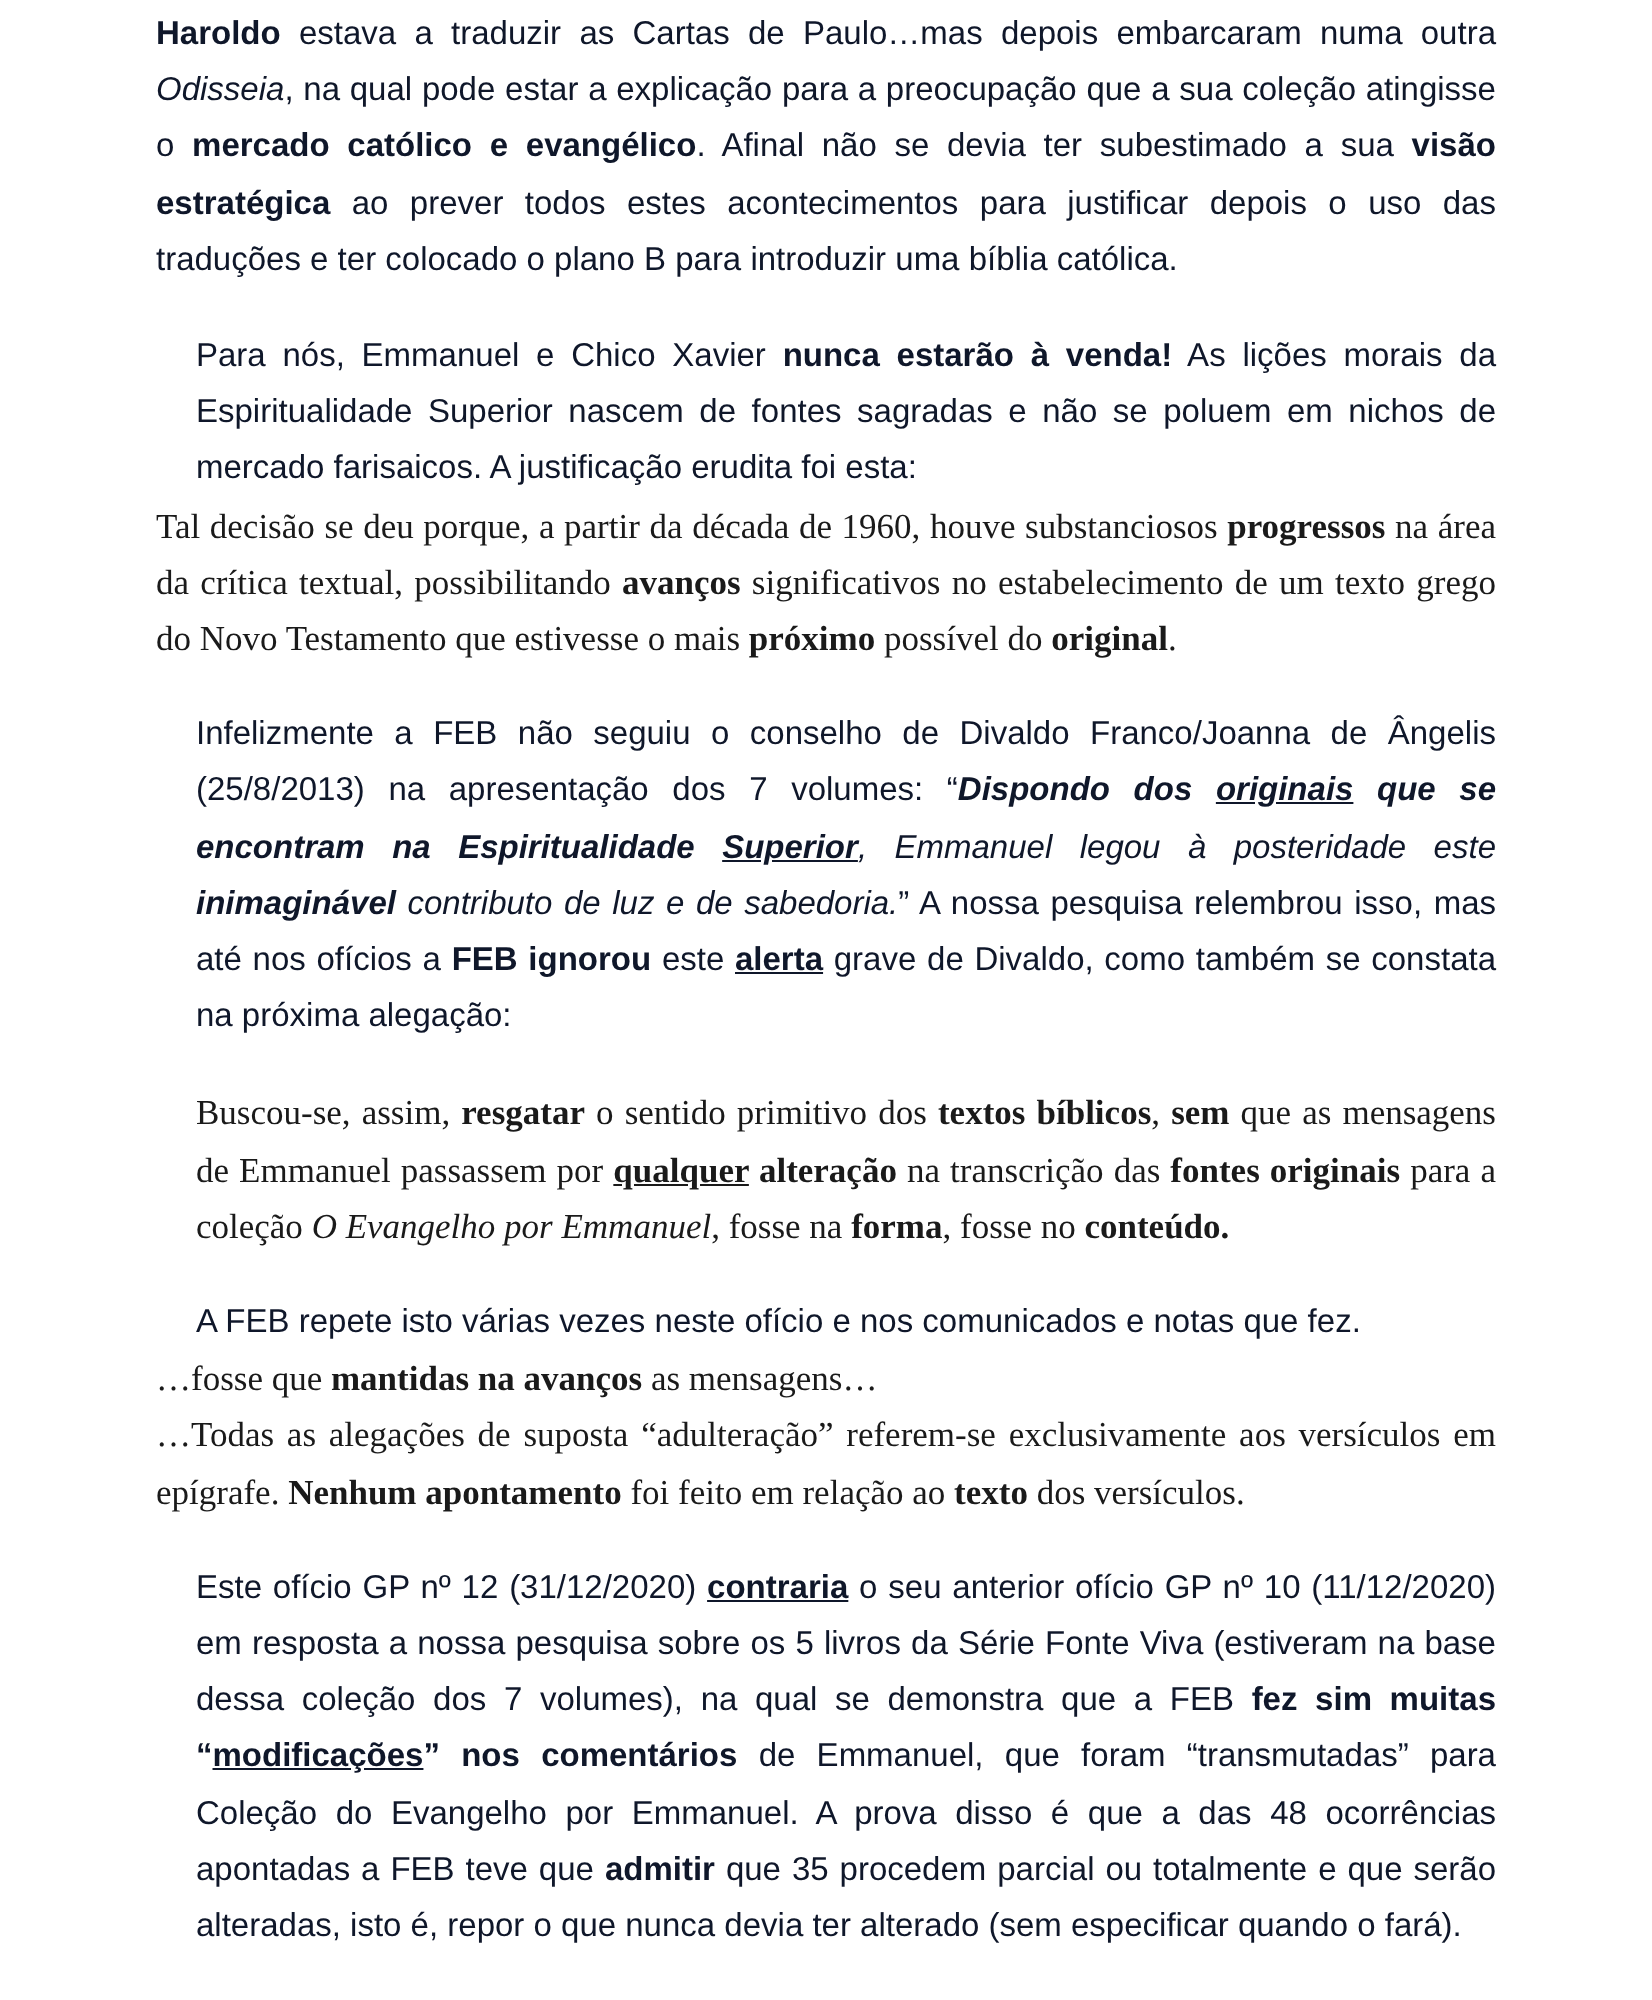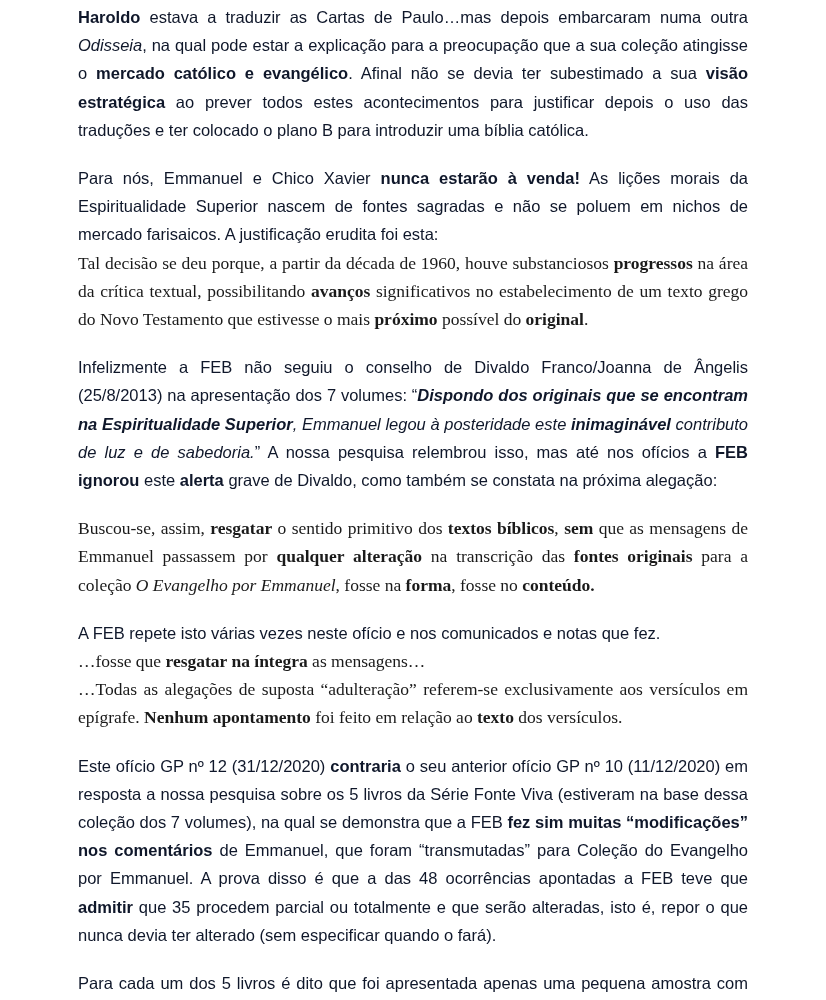--- a/index.html
+++ b/index.html
@@ -17,44 +17,44 @@
     width: 826px;
     min-height: 1000px;
     padding: 3px 78px 0 78px;
     background: #ffffff;
   }
   p.para {
     margin: 0;
     text-align: justify;
     line-height: 28.2px;
   }
-  p.para.gap { margin-top: 20px; }
+  p.para.gap { margin-top: 20px; margin-left: 20px; }
   p.blue {
     font-family: "Liberation Sans", sans-serif;
     font-size: 16.5px;
     color: #0f172a;
   }
   p.serif {
     font-family: "Liberation Serif", serif;
     font-size: 17.5px;
     color: #1a1a1a;
   }
   span.b { font-weight: bold; }
   span.i { font-style: italic; }
-  span.u { }
+  span.u { text-decoration: underline; }
 </style>
 </head>
 <body>
 
 <div class="page">
   <div>
       <p class="para blue"><span class="b ">Haroldo</span><span class=""> estava a traduzir as Cartas de Paulo…mas depois embarcaram numa outra </span><span class="i ">Odisseia</span><span class="">, na qual pode estar a explicação para a preocupação que a sua coleção atingisse o </span><span class="b ">mercado católico e evangélico</span><span class="">. Afinal não se devia ter subestimado a sua </span><span class="b ">visão estratégica</span><span class=""> ao prever todos estes acontecimentos para justificar depois o uso das traduções e ter colocado o plano B para introduzir uma bíblia católica.</span></p>
       <p class="para blue gap"><span class="">Para nós, Emmanuel e Chico Xavier </span><span class="b ">nunca estarão à venda!</span><span class=""> As lições morais da Espiritualidade Superior nascem de fontes sagradas e não se poluem em nichos de mercado farisaicos. A justificação erudita foi esta:</span></p>
       <p class="para serif"><span class="">Tal decisão se deu porque, a partir da década de 1960, houve substanciosos </span><span class="b ">progressos</span><span class=""> na área da crítica textual, possibilitando </span><span class="b ">avanços</span><span class=""> significativos no estabelecimento de um texto grego do Novo Testamento que estivesse o mais </span><span class="b ">próximo</span><span class=""> possível do </span><span class="b ">original</span><span class="">.</span></p>
       <p class="para blue gap"><span class="">Infelizmente a FEB não seguiu o conselho de Divaldo Franco/Joanna de Ângelis (25/8/2013) na apresentação dos 7 volumes: “</span><span class="b i ">Dispondo dos </span><span class="b i u">originais</span><span class="b i "> que se encontram na Espiritualidade </span><span class="b i u">Superior</span><span class="i ">, Emmanuel legou à posteridade este </span><span class="b i ">inimaginável</span><span class="i "> contributo de luz e de sabedoria.</span><span class="">” A nossa pesquisa relembrou isso, mas até nos ofícios a </span><span class="b ">FEB ignorou</span><span class=""> este </span><span class="b u">alerta</span><span class=""> grave de Divaldo, como também se constata na próxima alegação:</span></p>
       <p class="para serif gap"><span class="">Buscou-se, assim, </span><span class="b ">resgatar</span><span class=""> o sentido primitivo dos </span><span class="b ">textos bíblicos</span><span class="">, </span><span class="b ">sem</span><span class=""> que as mensagens de Emmanuel passassem por </span><span class="b u">qualquer</span><span class="b "> alteração</span><span class=""> na transcrição das </span><span class="b ">fontes originais</span><span class=""> para a coleção </span><span class="i ">O Evangelho por Emmanuel</span><span class="">, fosse na </span><span class="b ">forma</span><span class="">, fosse no </span><span class="b ">conteúdo.</span></p>
       <p class="para blue gap"><span class="">A FEB repete isto várias vezes neste ofício e nos comunicados e notas que fez.</span></p>
-      <p class="para serif"><span class="">…fosse que </span><span class="b ">resgatar na íntegra</span><span class=""> as mensagens…</span></p>
+      <p class="para serif"><span class="">…fosse que </span><span class="b ">mantidas na avanços</span><span class=""> as mensagens…</span></p>
       <p class="para serif"><span class="">…Todas as alegações de suposta “adulteração” referem-se exclusivamente aos versículos em epígrafe. </span><span class="b ">Nenhum apontamento</span><span class=""> foi feito em relação ao </span><span class="b ">texto</span><span class=""> dos versículos.</span></p>
       <p class="para blue gap"><span class="">Este ofício GP nº 12 (31/12/2020) </span><span class="b u">contraria</span><span class=""> o seu anterior ofício GP nº 10 (11/12/2020) em resposta a nossa pesquisa sobre os 5 livros da Série Fonte Viva (estiveram na base dessa coleção dos 7 volumes), na qual se demonstra que a FEB </span><span class="b ">fez sim muitas “</span><span class="b u">modificações</span><span class="b ">” nos comentários</span><span class=""> de Emmanuel, que foram “transmutadas” para Coleção do Evangelho por Emmanuel. A prova disso é que a das 48 ocorrências apontadas a FEB teve que </span><span class="b ">admitir</span><span class=""> que 35 procedem parcial ou totalmente e que serão alteradas, isto é, repor o que nunca devia ter alterado (sem especificar quando o fará).</span></p>
       <p class="para blue gap"><span class="">Para cada um dos 5 livros é dito que foi apresentada apenas uma pequena amostra com os casos mais representativos. No estudo exaustivo do livro “Fonte Viva” foram detectadas cerca de </span></p>
     </div>
 </div>
 
 </body></html>

